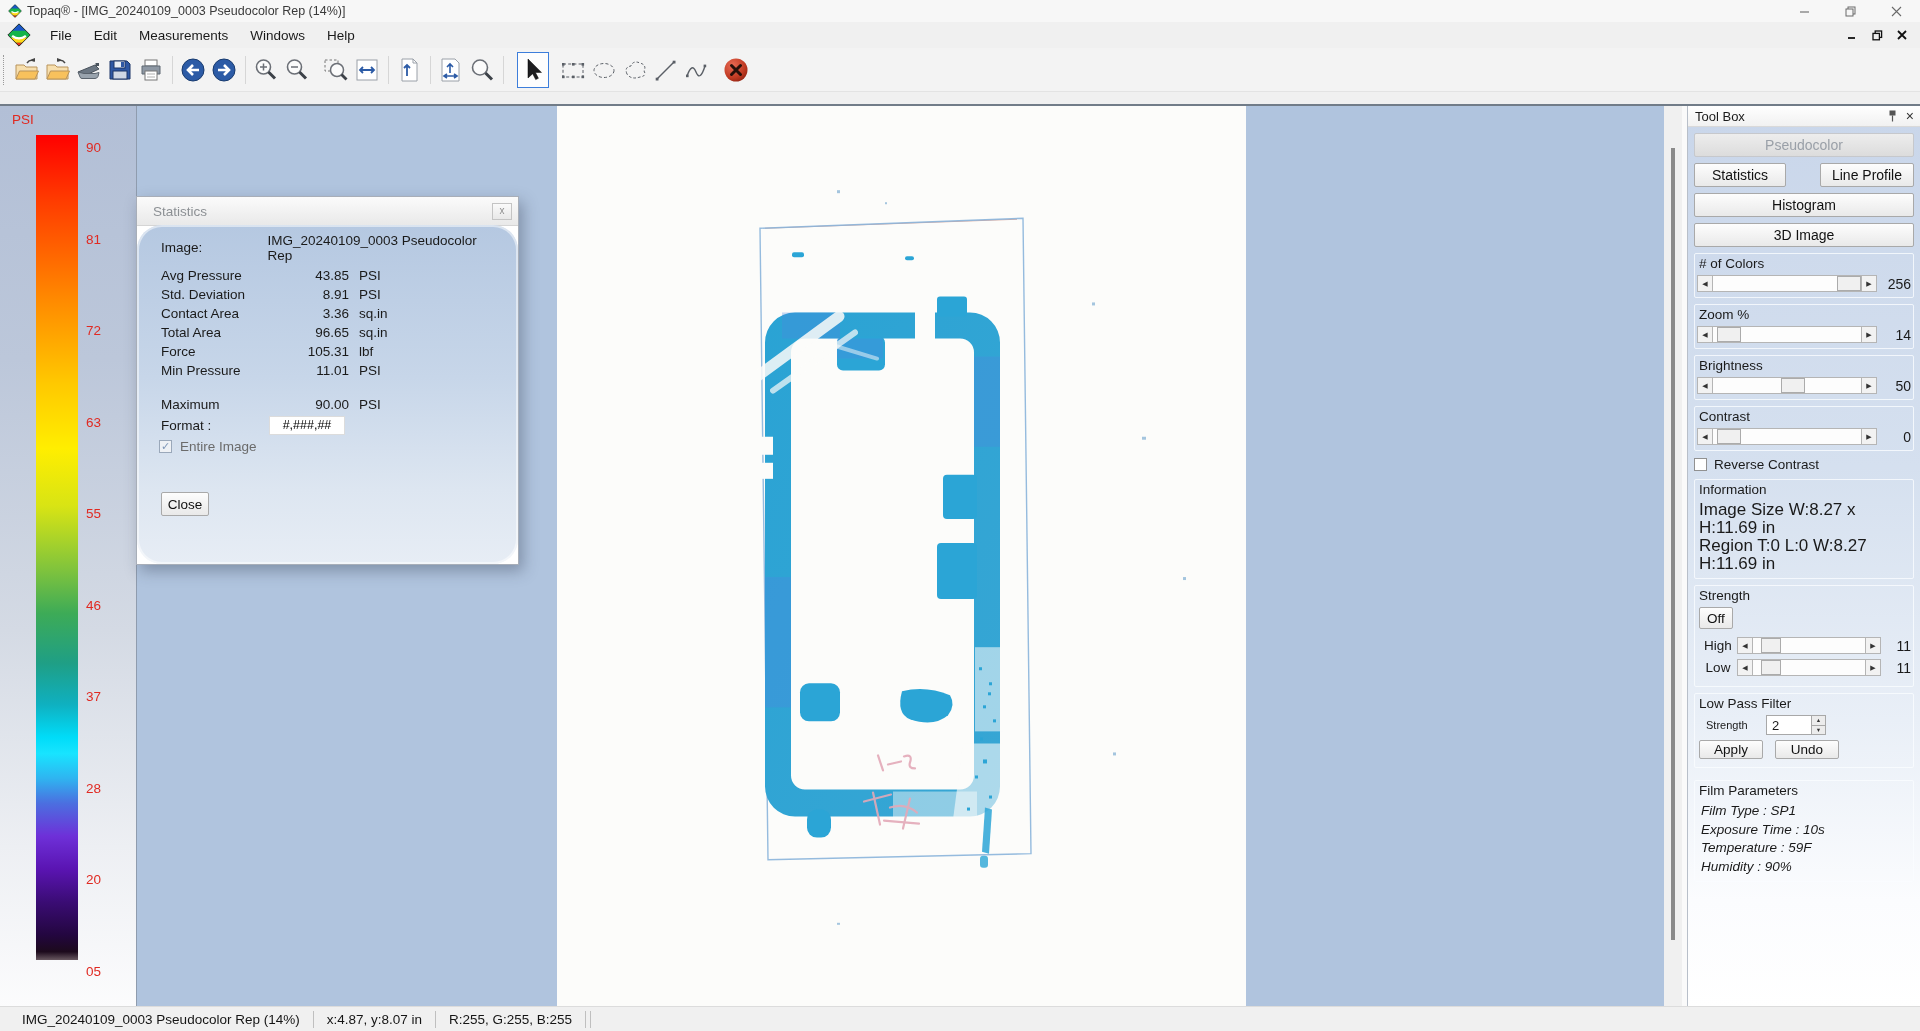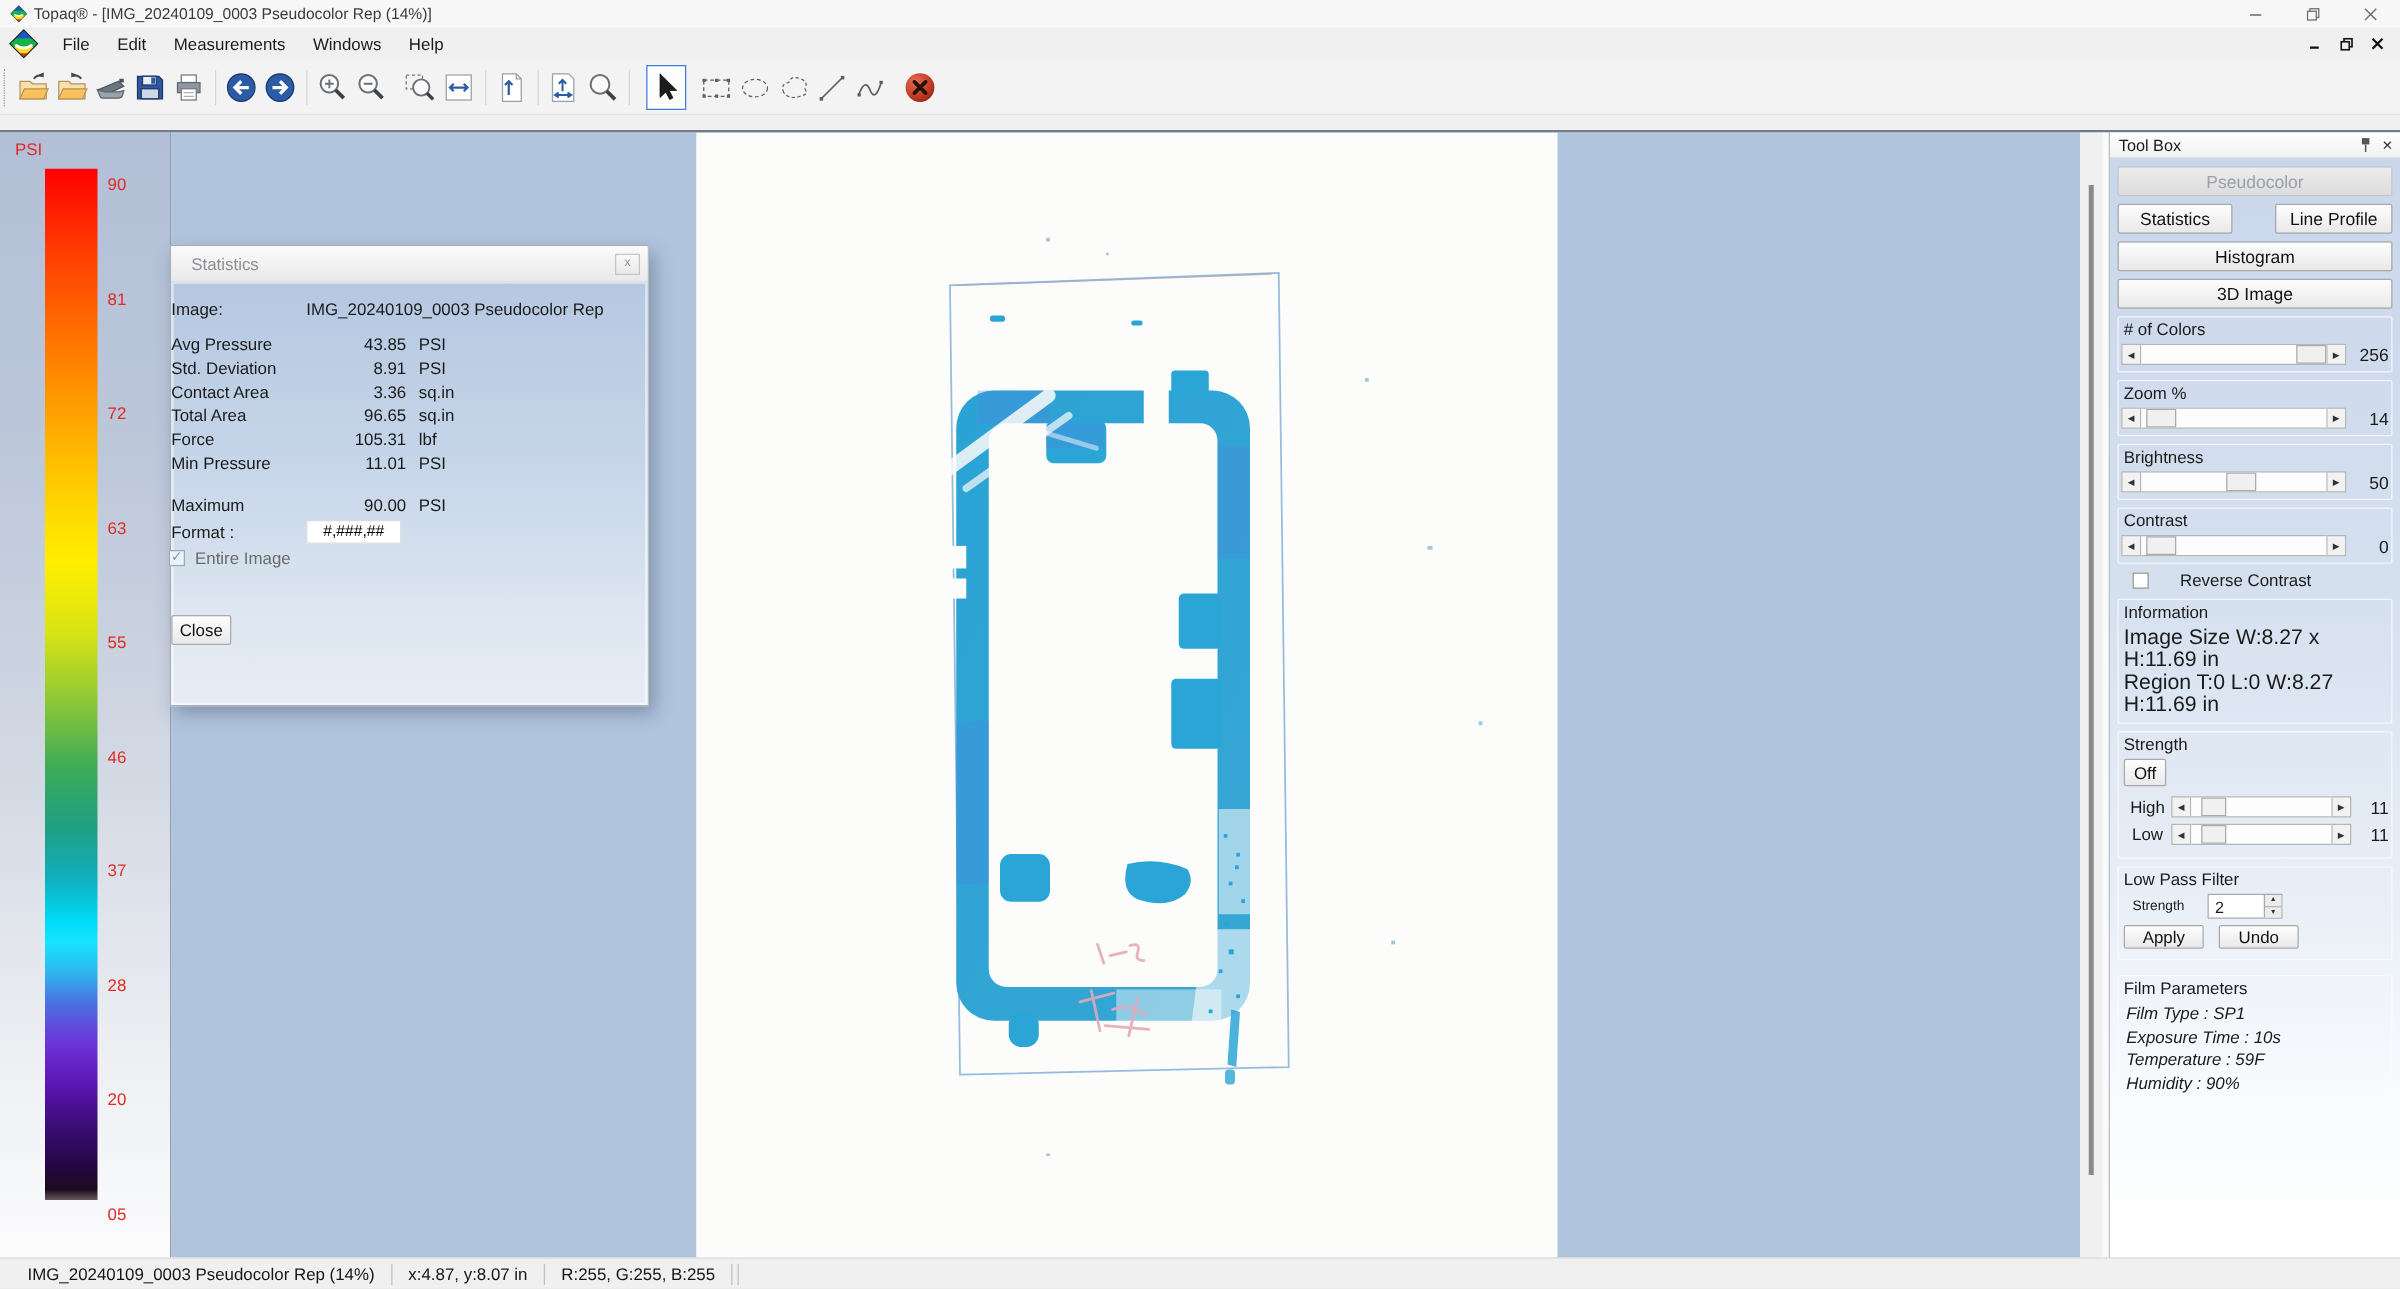--- a/index.html
+++ b/index.html
@@ -81,21 +81,21 @@
   .scrollbar{display:flex;flex:1;height:17px;}
   .sb-btn{width:16px;background:#f2f2f2;border:1px solid #b5b5b5;font-size:7px;color:#333;
           display:flex;align-items:center;justify-content:center;box-sizing:border-box;}
   .sb-track{flex:1;border-top:1px solid #b5b5b5;border-bottom:1px solid #b5b5b5;background:#fdfdfd;position:relative;}
   .sb-thumb{position:absolute;top:0;bottom:0;width:24px;background:#f0f0f0;border:1px solid #ababab;box-sizing:border-box;}
   .sb-value{width:34px;text-align:right;font-size:14px;}
 
   .cb{width:13px;height:13px;background:#fff;border:1px solid #919191;box-sizing:border-box;
       display:inline-flex;align-items:center;justify-content:center;font-size:11px;line-height:11px;}
   .cb.dis{background:#eef1f5;border-color:#9aa8ba;color:#7e97b8;}
-  .cb-row{display:flex;align-items:center;gap:25px;margin:2px 0 7px 12px;font-size:13.5px;}
+  .cb-row{display:flex;align-items:center;gap:7px;margin:2px 0 7px 0;font-size:13.5px;}
 
   .info-line{font-size:17px;line-height:18px;margin-left:2px;}
 
   .off-btn{width:34px;height:22px;font-size:13.5px;margin:1px 0 8px 2px;}
   .th-row{display:flex;align-items:center;margin:0 0 5px 2px;}
   .th-label{width:38px;font-size:13.5px;text-align:center;}
   .th-value{width:30px;text-align:right;font-size:14px;}
   .th-row .sb-thumb{width:20px;}
 
   .lp-row1{display:flex;align-items:center;margin:2px 0 5px 9px;}
@@ -113,21 +113,21 @@
   
   .dialog{position:absolute;left:136px;top:196px;width:383px;height:369px;z-index:50;
           border:1px solid #a8aeb8;box-shadow:4px 6px 14px rgba(40,50,70,0.35);background:#fff;box-sizing:border-box;}
   .dlg-titlebar{height:28px;background:linear-gradient(#fbfbfb,#e9e9e9);border-bottom:1px solid #d5d5d5;
           display:flex;align-items:center;padding:0 6px 0 16px;}
   .dlg-title{font-size:13.5px;color:#8c9094;flex:1;}
   .dlg-x{width:18px;height:15px;border:1px solid #c4c4c4;background:linear-gradient(#fafafa,#e8e8e8);
          font-size:10px;color:#909090;display:flex;align-items:center;justify-content:center;line-height:10px;}
   .dlg-body{position:absolute;top:28px;left:0;right:0;bottom:0;
           background:linear-gradient(180deg,#b5c8e1 0%,#c7d6e9 45%,#dde6f1 78%,#e7edf5 100%);
-          box-shadow:inset 0 0 0 2px rgba(255,255,255,0.5);padding:13px 16px 0 0;box-sizing:border-box;}
+          box-shadow:inset 0 0 0 2px rgba(255,255,255,0.5);padding:13px 16px 0 24px;box-sizing:border-box;border-radius:25px;}
   .dlg-row{display:flex;align-items:center;height:19px;font-size:13.5px;}
   .dlg-label{width:108px;}
   .dlg-val{width:80px;text-align:right;}
   .dlg-unit{margin-left:10px;}
   .gap9{height:9px;} .gap15{height:15px;}
   .fmt-input{width:76px;height:19px;border:1px solid #dcdcdc;background:#fff;font-size:12.5px;
              text-align:center;font-family:"Liberation Sans",sans-serif;padding:0;box-sizing:border-box;}
   .dlg-cbrow{display:flex;align-items:center;gap:8px;margin:3px 0 0 -2px;font-size:13.5px;color:#6b6b6b;}
   .close-btn{width:48px;height:24px;font-size:13.5px;margin-top:38px;}
 

